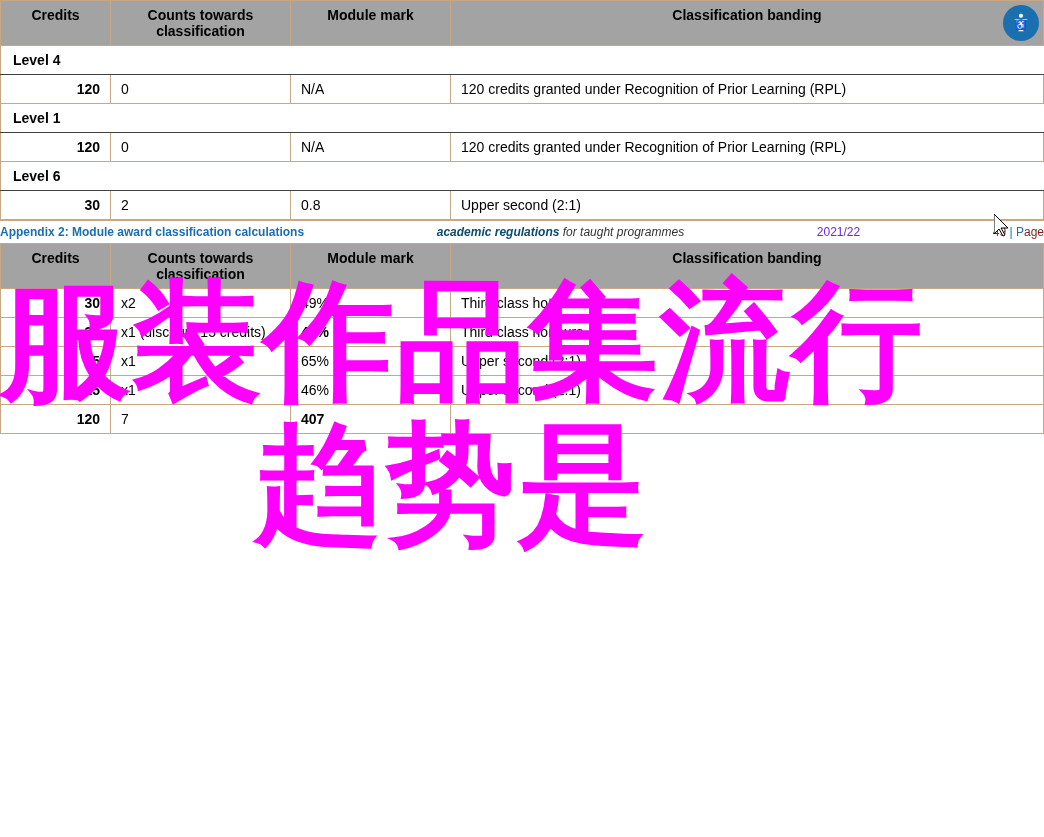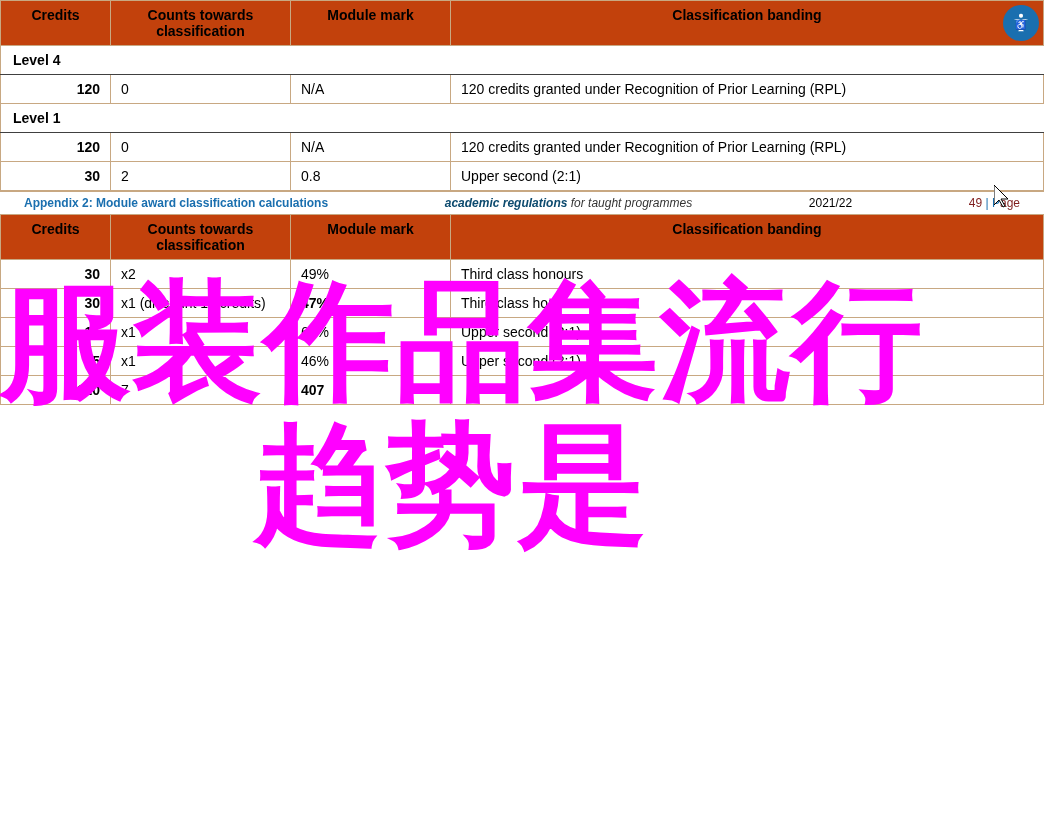--- a/index.html
+++ b/index.html
@@ -52,21 +52,21 @@
     }
 
     th, td {
       border: 1px solid #c8a882;
       padding: 6px 10px;
       vertical-align: top;
     }
 
     th {
       font-weight: bold;
-      background: #c2410c;
+      background: #a3a3a3;
     }
 
     .col-credits { width: 110px; }
     .col-counts { width: 180px; }
     .col-module { width: 160px; }
     .col-classification { width: auto; }
 
     .level-row td {
       border-top: 1px solid #c8a882;
       border-bottom: 1px solid #404040;
@@ -106,40 +106,40 @@
       pointer-events: none;
       line-height: 1.1;
       white-space: nowrap;
       letter-spacing: 2px;
     }
 
     
     .footer-area {
       position: relative;
       background: #fff;
-      padding: 4px 24px;
+      padding: 4px 0;
       border-top: 1px solid #c8a882;
       font-size: 12px;
       color: #666;
       display: flex;
       justify-content: space-between;
       align-items: center;
     }
 
     .footer-left {
       color: #1a6faf;
       font-style: italic;
     }
     .footer-left span {
       font-weight: bold;
       font-style: normal;
     }
 
     .footer-year {
-      color: #000000;
+      color: #6d28d9;
     }
 
     .footer-page {
       color: #666;
     }
     .footer-page span {
       color: #7f1d1d;
     }
 
     
@@ -202,20 +202,23 @@
       <tr class="level-row">
         <td colspan="4" class="level-cell">Level 1</td>
       </tr>
       <tr class="data-row">
         <td class="credits-cell">120</td>
         <td>0</td>
         <td>N/A</td>
         <td>120 credits granted under Recognition of Prior Learning (RPL)</td>
       </tr>
 
+      <tr class="level-row">
+        <td colspan="4" class="level-cell">Level 6</td>
+      </tr>
       <tr class="data-row">
         <td class="credits-cell">30</td>
         <td>2</td>
         <td>0.8</td>
         <td>Upper second (2:1)</td>
       </tr>
     </tbody>
   </table>
 
   <div class="footer-area">

